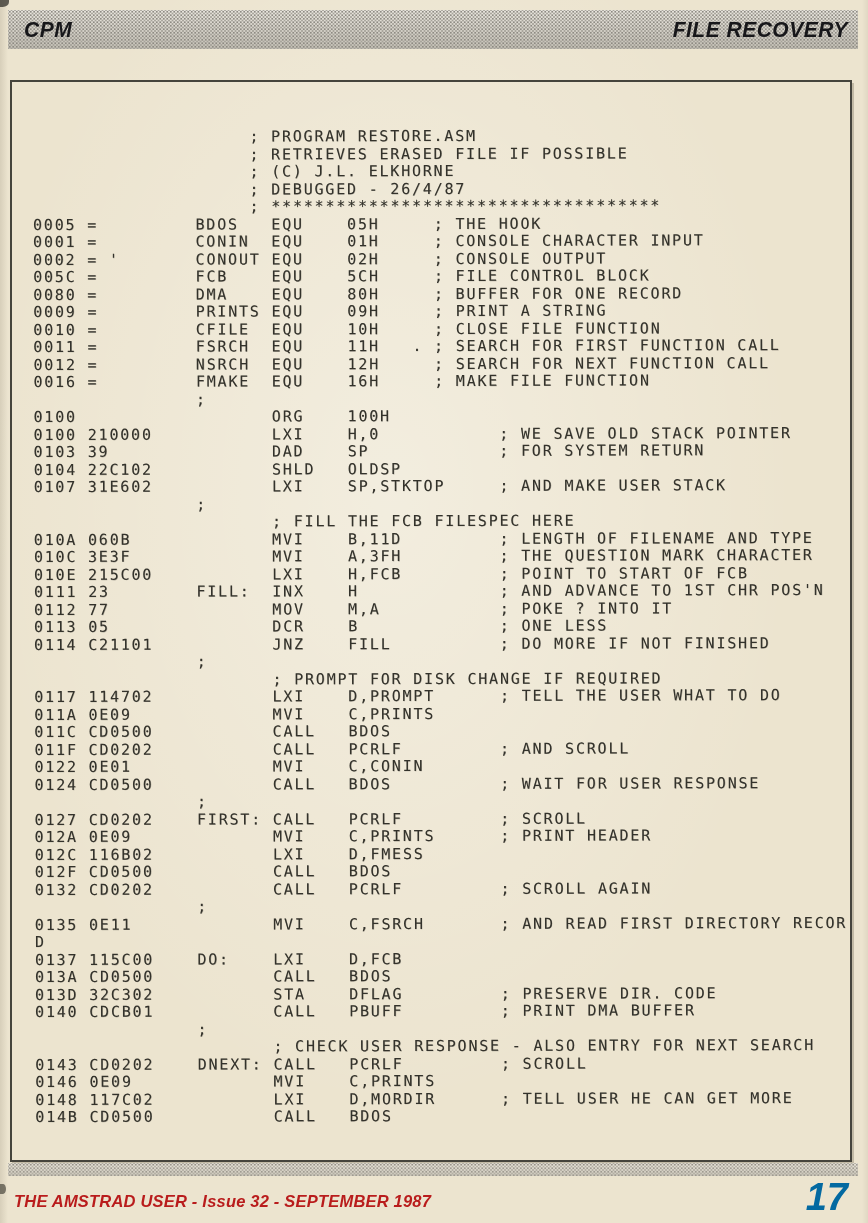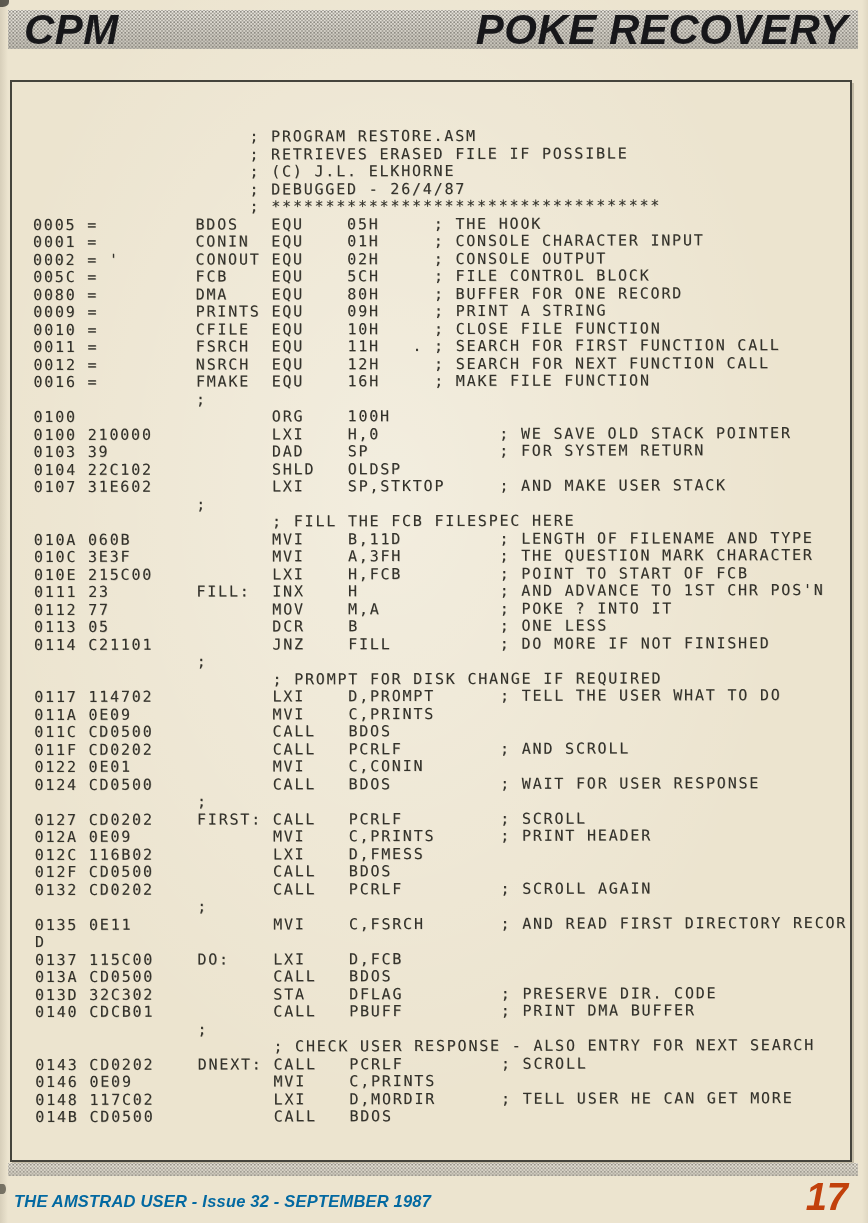--- a/index.html
+++ b/index.html
@@ -21,21 +21,21 @@
     background-image:
       radial-gradient(circle, #8d8a82 0.8px, rgba(0,0,0,0) 1.3px),
       radial-gradient(circle, #a5a299 0.8px, rgba(0,0,0,0) 1.3px),
       linear-gradient(180deg, rgba(255,255,255,0.35), rgba(60,58,50,0.18));
     background-size:3.5px 3.5px, 3.5px 3.5px, 100% 100%;
     background-position:0 0, 1.75px 1.75px, 0 0;
   }
   .header-bar{top:10px;height:39px;display:flex;align-items:center;justify-content:space-between;}
   .hdr-text{
     font-style:italic;font-weight:700;color:#17171a;
-    font-size:42px;letter-spacing:0.5px;line-height:1;
+    font-size:21px;letter-spacing:0.5px;line-height:1;
     transform:scaleY(1.02);
   }
   .hdr-left{padding-left:16px;}
   .hdr-right{padding-right:10px;}
   .footer-bar{top:1163px;height:13px;opacity:0.8;}
   
   .listing-box{
     position:absolute;left:10px;top:80px;width:838px;height:1078px;
     border:2px solid #45443c;
     box-shadow:2px 3px 0 rgba(95,88,70,0.30);
@@ -45,36 +45,36 @@
     margin:0;padding:46px 0 0 22px;
     font-family:"DejaVu Sans Mono","Liberation Mono",monospace;
     font-size:15px;line-height:17.5px;letter-spacing:1.8px;
     color:#33322b;
     white-space:pre;
     transform:rotate(-0.15deg);
     text-shadow:0.4px 0.3px 0 rgba(51,50,43,0.35);
   }
   .footer-line{
     position:absolute;left:14px;top:1192px;
-    font-style:italic;font-weight:700;font-size:16.5px;color:#0369a1;
+    font-style:italic;font-weight:700;font-size:16.5px;color:#b91c1c;
     letter-spacing:0.2px;
   }
   .page-number{
     position:absolute;right:20px;top:1176px;
-    font-style:italic;font-weight:700;font-size:38px;color:#c2410c;
+    font-style:italic;font-weight:700;font-size:38px;color:#0369a1;
   }
   .speck-tl{position:absolute;left:0;top:0;width:9px;height:7px;background:#3c3a33;border-radius:0 0 70% 0;opacity:.8;}
   .speck-bl{position:absolute;left:0;top:1184px;width:6px;height:10px;background:#4a473d;opacity:.7;border-radius:0 60% 60% 0;}
 </style>
 </head>
 <body>
 
 <div class="halftone header-bar">
   <span class="hdr-text hdr-left">CPM</span>
-  <span class="hdr-text hdr-right">POKE RECOVERY</span>
+  <span class="hdr-text hdr-right">FILE RECOVERY</span>
 </div>
 
 <div class="listing-box">
   <pre class="listing">                    ; PROGRAM RESTORE.ASM
                     ; RETRIEVES ERASED FILE IF POSSIBLE
                     ; (C) J.L. ELKHORNE
                     ; DEBUGGED - 26/4/87
                     ; ************************************
 0005 =         BDOS   EQU    05H     ; THE HOOK
 0001 =         CONIN  EQU    01H     ; CONSOLE CHARACTER INPUT

